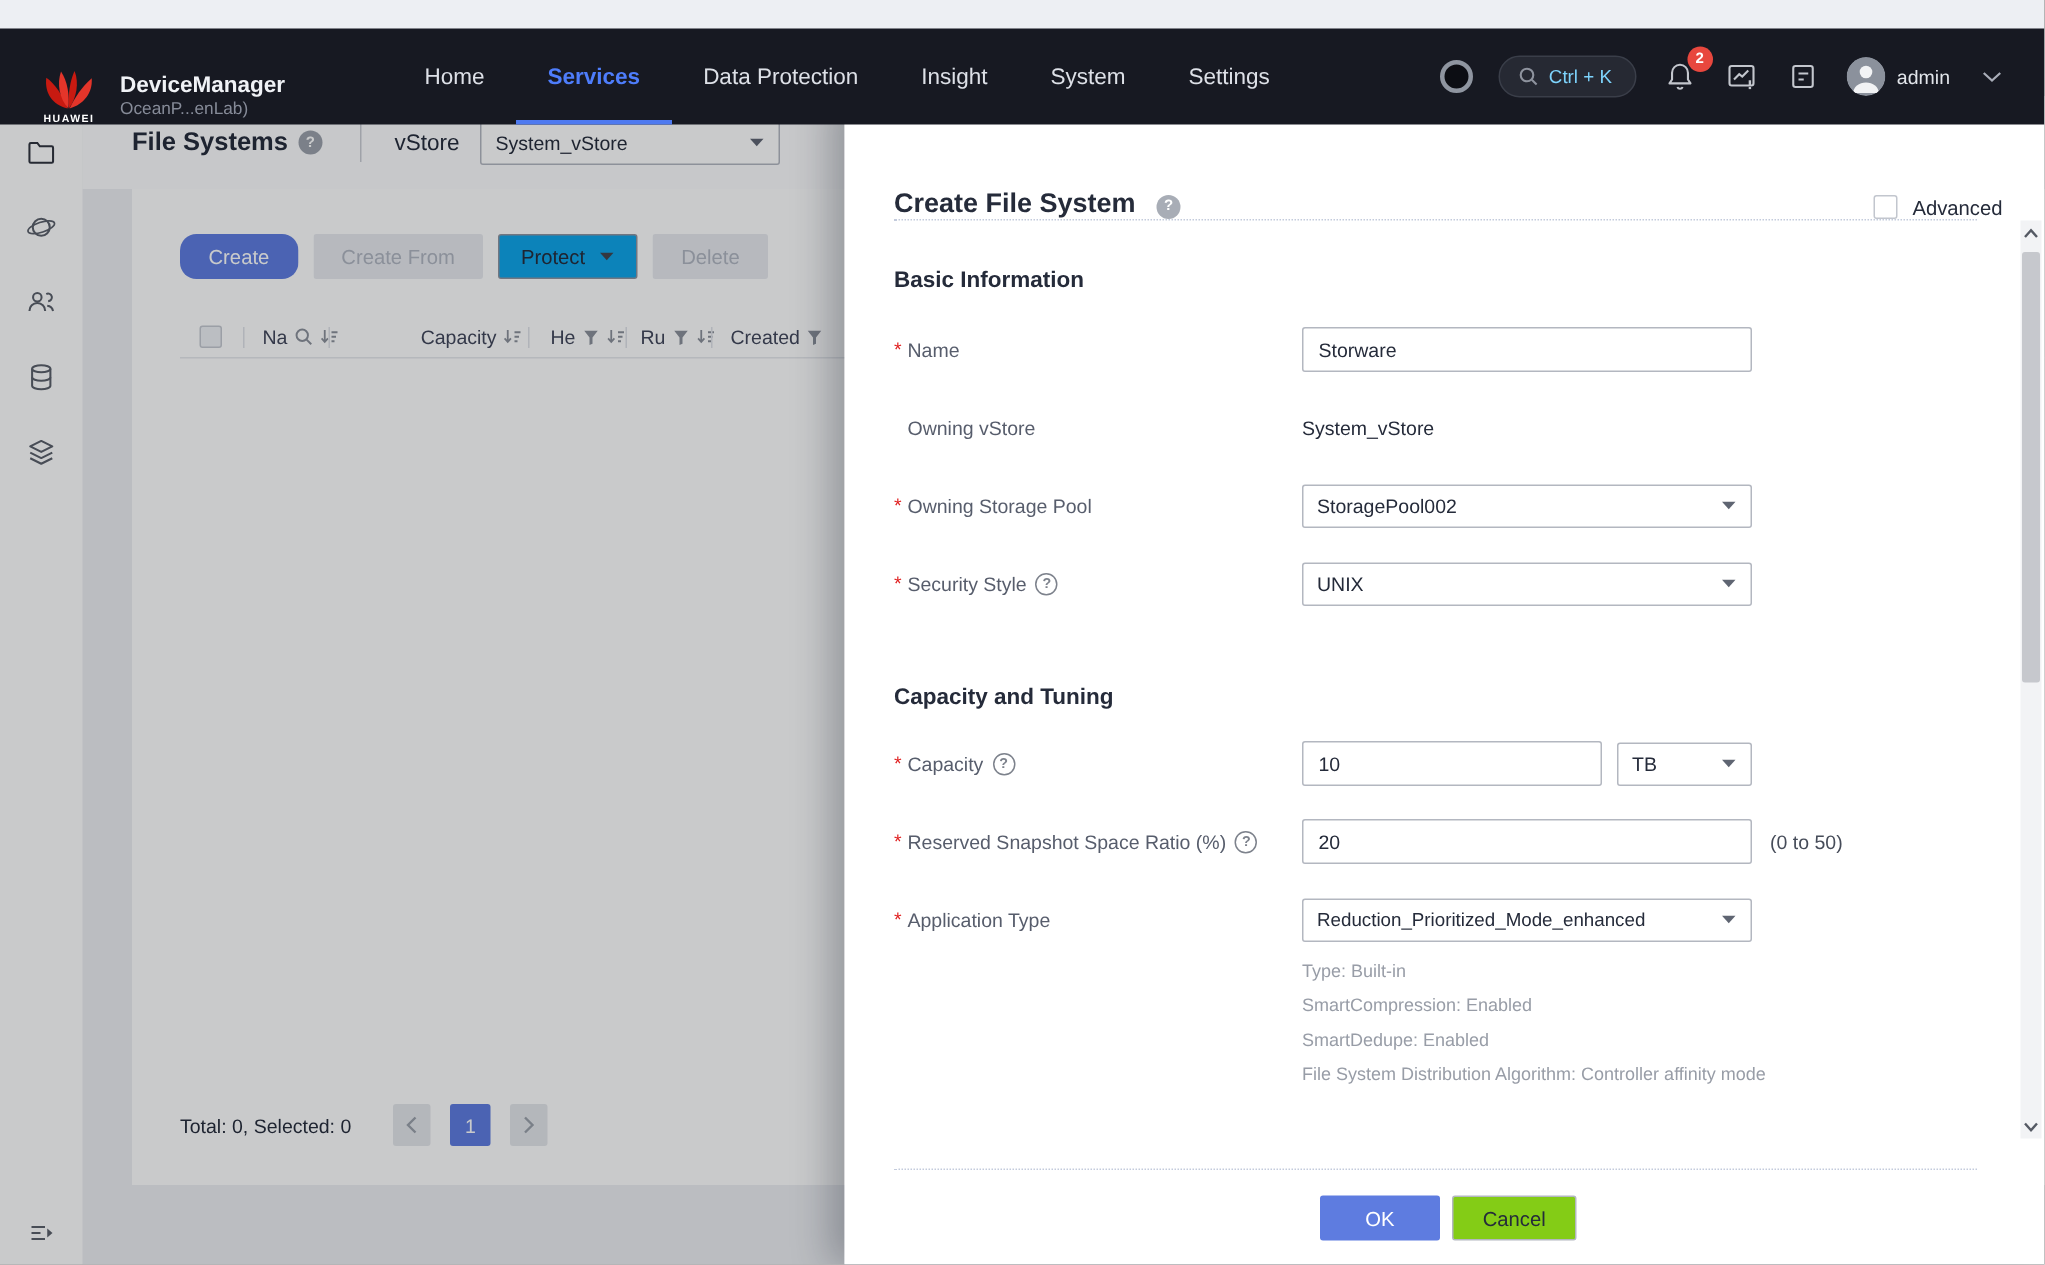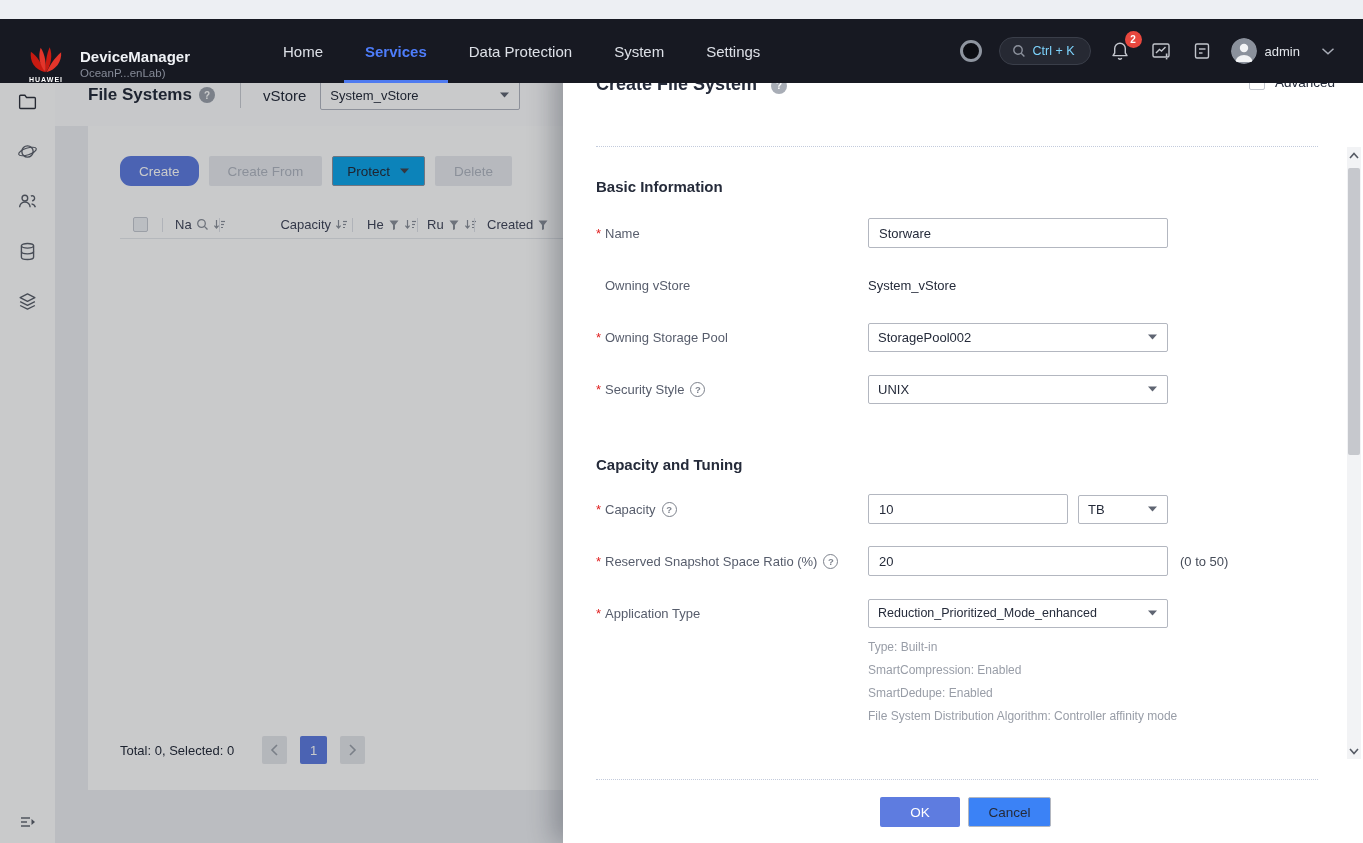--- a/index.html
+++ b/index.html
@@ -68,21 +68,21 @@
   .card-footer { position:absolute; left:32px; bottom:26px; display:flex; align-items:center; }
   .summary { font-size:13px; color:#252b3a; margin-right:15px; }
   .pg-btn { width:25px; height:28px; background:#e5e7eb; border-radius:2px; display:flex; align-items:center; justify-content:center; color:#9aa0aa; margin-left:13px; cursor:pointer; }
   .pg-page { width:27px; height:28px; background:#5e7ce0; border-radius:2px; display:flex; align-items:center; justify-content:center; color:#fff; font-size:13px; margin-left:13px; cursor:pointer; }
 
   
   .dim { position:absolute; left:0; top:64px; width:563px; height:779px; background:rgba(10,12,18,0.22); z-index:40; }
 
   
   .dialog { position:absolute; left:563px; top:64px; width:800px; height:779px; background:#fff; z-index:50; box-shadow:-10px 0 24px rgba(15,20,35,0.28); }
-  .dlg-title-row { height:82px; display:flex; align-items:flex-start; justify-content:space-between; padding:10px 28px 0 33px;gap:48px; }
+  .dlg-title-row { height:82px; display:flex; align-items:flex-end; justify-content:space-between; padding:10px 28px 0 33px;gap:48px; }
   .dlg-title { font-size:18px; font-weight:bold; color:#252b3a; }
   .dlg-title .help-filled { background:#a8adb6; margin-left:9px; }
   .adv { display:flex; align-items:center; gap:10px; cursor:pointer; }
   .adv-box { width:16px; height:16px; border:1px solid #c2c6ce; border-radius:2px; background:#fff; }
   .adv-label { font-size:13.5px; color:#252b3a; }
   .dlg-sep { border-top:1px dotted #c3cbdc; margin:0 45px 0 33px; }
 
   .dlg-body { padding:0 45px 0 33px; }
   .section-h { font-size:15px; font-weight:bold; color:#252b3a; margin-top:30px; height:20px; line-height:20px; }
   .section-h.second { margin-top:40px; margin-bottom:8px; }
@@ -98,21 +98,21 @@
   .finput-cap { width:200px; }
   .unit-select { width:90px; margin-left:10px;align-items:center; }
   .hint { font-size:13px; color:#464c59; margin-left:12px; }
   .info { margin-left:272px; margin-top:-3px; }
   .info div { font-size:12px; color:#989da7; height:23px; line-height:23px; }
 
   .dlg-footer { position:absolute; left:33px; right:28px; bottom:16px; }
   .dlg-footer .sep2 { border-top:1px dotted #c3cbdc; margin-right:17px; }
   .footer-btns { display:flex; justify-content:center; gap:8px; padding-top:17px; }
   .btn-ok { width:80px; height:30px; background:#5e7ce0; color:#fff; border:none; border-radius:2px; font-size:13.5px; cursor:pointer; font-family:"Liberation Sans", sans-serif; }
-  .btn-cancel { width:83px; height:30px; background:#3b82f6; color:#252b3a; border:1px solid #b3b7c0; border-radius:2px; font-size:13.5px; cursor:pointer; font-family:"Liberation Sans", sans-serif; }
+  .btn-cancel { width:83px; height:30px; background:#84cc16; color:#252b3a; border:1px solid #b3b7c0; border-radius:2px; font-size:13.5px; cursor:pointer; font-family:"Liberation Sans", sans-serif; }
 
   .dlg-scrollbar { position:absolute; right:2px; top:83px; width:14px; height:612px; background:#f2f3f5; }
   .sb-arrow { position:absolute; left:0; width:14px; height:16px; display:flex; align-items:center; justify-content:center; color:#555a64; cursor:pointer; }
   .sb-up { top:0; } .sb-down { bottom:0; }
   .sb-thumb { position:absolute; left:1px; top:21px; width:12px; height:287px; background:#c6c8cd; border-radius:2px; cursor:pointer; }
 </style>
 </head>
 <body>
 
 <div class="screen">
@@ -131,20 +131,21 @@
       <div class="brand-text">
         <div class="brand-title">DeviceManager</div>
         <div class="brand-sub">OceanP...enLab)</div>
       </div>
     </div>
 
     <nav class="nav-items">
       <div class="nav-item">Home</div>
       <div class="nav-item active">Services</div>
       <div class="nav-item">Data Protection</div>
+      <div class="nav-item">Insight</div>
       <div class="nav-item">System</div>
       <div class="nav-item">Settings</div>
     </nav>
 
     <div class="nav-right">
       <div class="orb"></div>
       <div class="search-pill">
         <svg width="14" height="14" viewBox="0 0 14 14">
           <circle cx="6" cy="6" r="4.2" fill="none" stroke="#8e939e" stroke-width="1.4"></circle>
           <line x1="9.2" y1="9.2" x2="12.4" y2="12.4" stroke="#8e939e" stroke-width="1.4"></line>

